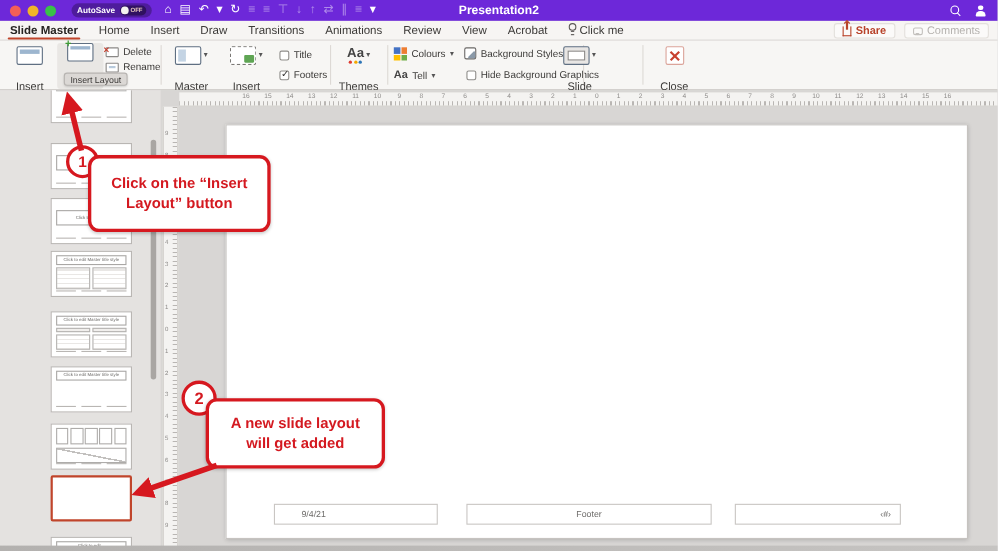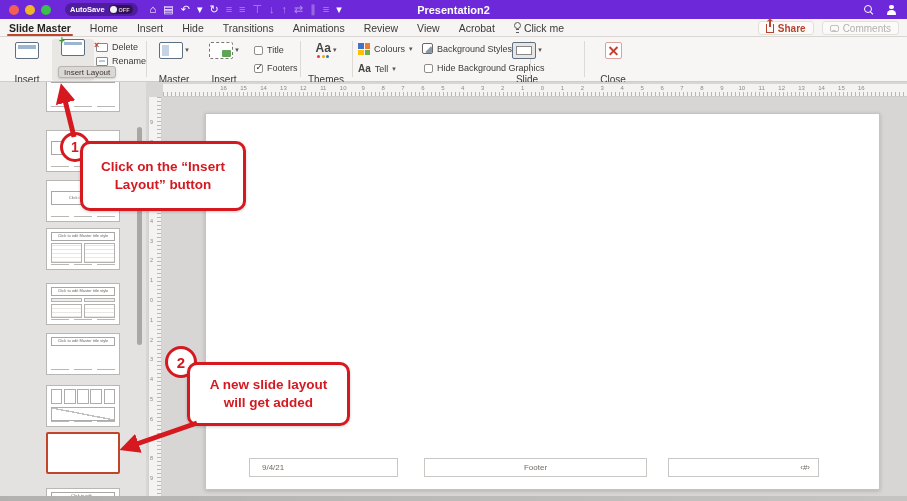--- a/index.html
+++ b/index.html
@@ -108,21 +108,21 @@
 
   .v-ruler { position:absolute; left:148px; top:15px; width:14px; height:404px; background:#f4f3f1; border-left:1px solid #d4d1ce; border-right:1px solid #d4d1ce;
       background-image:repeating-linear-gradient(to bottom,#b9b6b3 0 1px,transparent 1px 4px); background-size:4px 100%; background-position:right; background-repeat:no-repeat; overflow:hidden; }
   .v-ruler span { position:absolute; left:1px; font-size:5.5px; color:#8c8a88; transform:translateY(-50%); }
   .h-ruler { position:absolute; left:163px; top:2px; width:744px; height:13px; background:#f4f3f1; border-bottom:1px solid #cfccc9;
       background-image:repeating-linear-gradient(to right,#b9b6b3 0 1px,transparent 1px 4px); background-size:100% 4px; background-position:bottom; background-repeat:no-repeat; overflow:hidden; }
   .h-ruler span { position:absolute; top:1px; font-size:6px; color:#8c8a88; transform:translateX(-50%); }
 
   .slide { position:absolute; left:205px; top:31px; width:675px; height:377px; background:#fff; border:1px solid #c6c3c0; box-shadow:0 1px 4px rgba(0,0,0,.18); }
   .ph { position:absolute; height:19px; border:1px solid #c9c6c3; font-size:8px; color:#6e6c6a; display:flex; align-items:center; }
-  .ph.date { left:43px; top:344px; width:149px; padding-left:12px; }
+  .ph.date { left:43px; top:344px; width:149px; padding-left:24px; }
   .ph.footer { left:218px; top:344px; width:223px; justify-content:center; }
   .ph.num { left:462px; top:344px; width:151px; justify-content:flex-end; padding-right:8px; }
 
   .bottom-strip { position:absolute; left:0; bottom:0; width:907px; height:5px; background:linear-gradient(to right,#b3b1af,#c6c4c2); }
 
   
   .callout { position:absolute; background:#fff; border:3px solid #d6181f; border-radius:10px; z-index:50; display:flex; align-items:center; justify-content:center; text-align:center; color:#d41920; font-weight:bold; font-size:13.5px; line-height:1.35; box-shadow:0 1px 3px rgba(0,0,0,.2); }
   .callout.c1 { left:80px; top:141px; width:166px; height:70px; }
   .callout.c2 { left:187px; top:362px; width:163px; height:64px; }
   .num-circle { position:absolute; background:#fff; border:3px solid #d6181f; border-radius:50%; color:#d41920; font-weight:bold; display:flex; align-items:center; justify-content:center; z-index:45; }
@@ -167,21 +167,21 @@
     <span class="search-ico"></span>
     <span class="person-ico"></span>
   </div>
 </div>
 
 <div class="menubar">
   <div class="tabs">
     <div class="tab active">Slide Master</div>
     <div class="tab">Home</div>
     <div class="tab">Insert</div>
-    <div class="tab">Hide</div>
+    <div class="tab">Draw</div>
     <div class="tab">Transitions</div>
     <div class="tab">Animations</div>
     <div class="tab">Review</div>
     <div class="tab">View</div>
     <div class="tab">Acrobat</div>
     <div class="tab"><span class="bulb"></span><span>Click me</span></div>
   </div>
   <div class="mb-right">
     <div class="mb-btn share">
       <span class="share-ico"></span>

